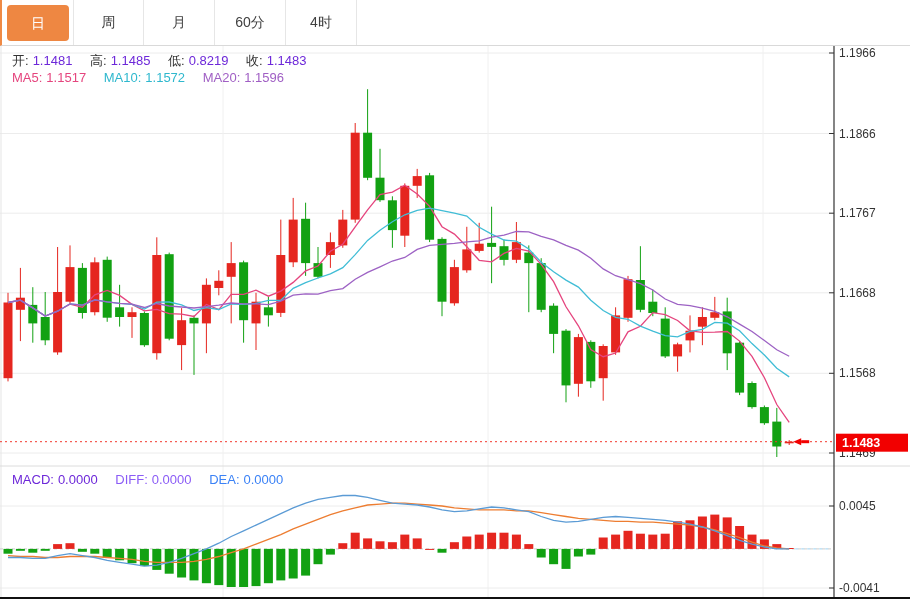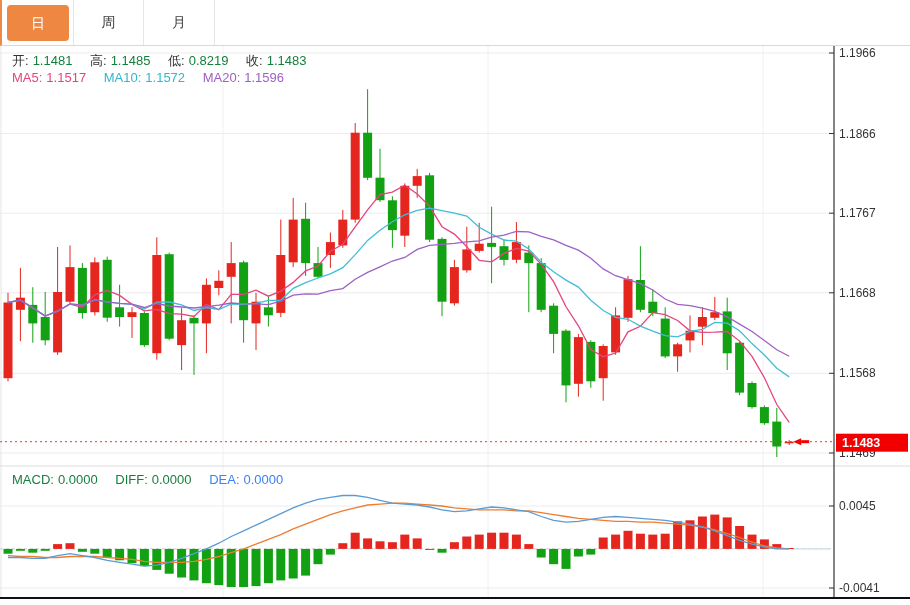--- a/index.html
+++ b/index.html
@@ -9,40 +9,42 @@
   .tab{width:71px;height:100%;line-height:45px;text-align:center;font-size:14px;color:#404040;
        border-right:1px solid #e6e6e6;box-sizing:border-box;cursor:pointer;flex:0 0 auto;}
   .tab.selected{background:#ee8742;color:#fff;border-radius:4px;width:62px;height:36px;
        line-height:36px;margin:5px 4px 0 5px;border-right:none;}
   .tab.after-selected{border-left:1px solid #e6e6e6;}
   .chart-area{position:absolute;top:46px;left:0;width:892px;height:559px;}
   .row{position:absolute;font-size:13px;white-space:nowrap;z-index:5;}
   .row span{margin-right:4px;}
   .row .gap{margin-right:14px;}
   .lbl{color:#333;}
-  .val-red{color:#15803d;}
+  .val-red{color:#6d28d9;}
   .ma5{color:#e5457e;}
   .ma10{color:#2fb8ce;}
   .ma20{color:#a05fc4;}
-  .diff{color:#15803d;}
+  .diff{color:#8b5cf6;}
   .dea{color:#3b82f6;}
   .row1{top:52px;left:12px;}
   .row2{top:70px;left:12px;text-align:right;}
   .rowm{top:472px;left:12px;}
   svg text{font-family:"Liberation Sans",sans-serif;}
 </style>
 </head>
 <body>
 
 <div class="app">
 
   <div class="tabbar">
     <div class="tab selected">日</div>
     <div class="tab after-selected">周</div>
     <div class="tab">月</div>
+    <div class="tab">60分</div>
+    <div class="tab">4时</div>
   </div>
 
   <div class="chart-area">
     <svg id="chart" width="910" height="559">
         <line x1="0" y1="7.0" x2="834" y2="7.0" stroke="#ececec" stroke-width="1"></line>
         <line x1="0" y1="87.5" x2="834" y2="87.5" stroke="#ececec" stroke-width="1"></line>
         <line x1="0" y1="167.2" x2="834" y2="167.2" stroke="#ececec" stroke-width="1"></line>
         <line x1="0" y1="246.8" x2="834" y2="246.8" stroke="#ececec" stroke-width="1"></line>
         <line x1="0" y1="327.3" x2="834" y2="327.3" stroke="#ececec" stroke-width="1"></line>
         <line x1="0" y1="407.0" x2="834" y2="407.0" stroke="#ececec" stroke-width="1"></line>

